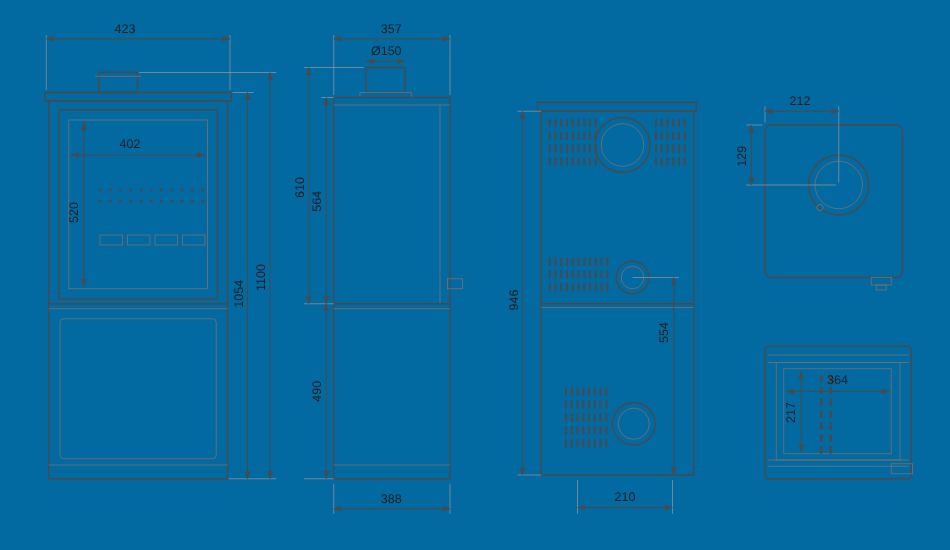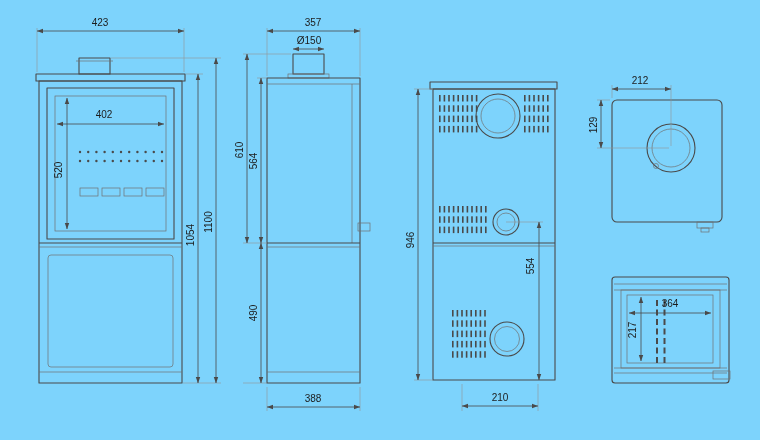--- a/index.html
+++ b/index.html
@@ -1,16 +1,16 @@
 <!DOCTYPE html>
 <html><head>
 <meta charset="utf-8">
 <style>
   html,body{margin:0;padding:0;background:#ffffff;}
-  .canvas{position:relative;width:760px;height:440px;background:#7dd3fc;overflow:hidden;
+  .canvas{position:relative;width:760px;height:440px;background:#0369a1;overflow:hidden;
           font-family:"Liberation Sans",sans-serif;}
   svg{display:block;}
   .ol  {fill:none;stroke:#4a4a4a;stroke-width:1.1;stroke-linejoin:round;}
   .olt {fill:none;stroke:#707070;stroke-width:0.7;}
   .dim {stroke:#4a4a4a;stroke-width:0.8;fill:none;}
   .ext {stroke:#949494;stroke-width:0.6;fill:none;}
   .dtxt{font-family:"Liberation Sans",sans-serif;font-size:10px;fill:#1c1c1c;}
   .vents{fill:#4a4a4a;stroke:none;}
 </style>
 </head>

